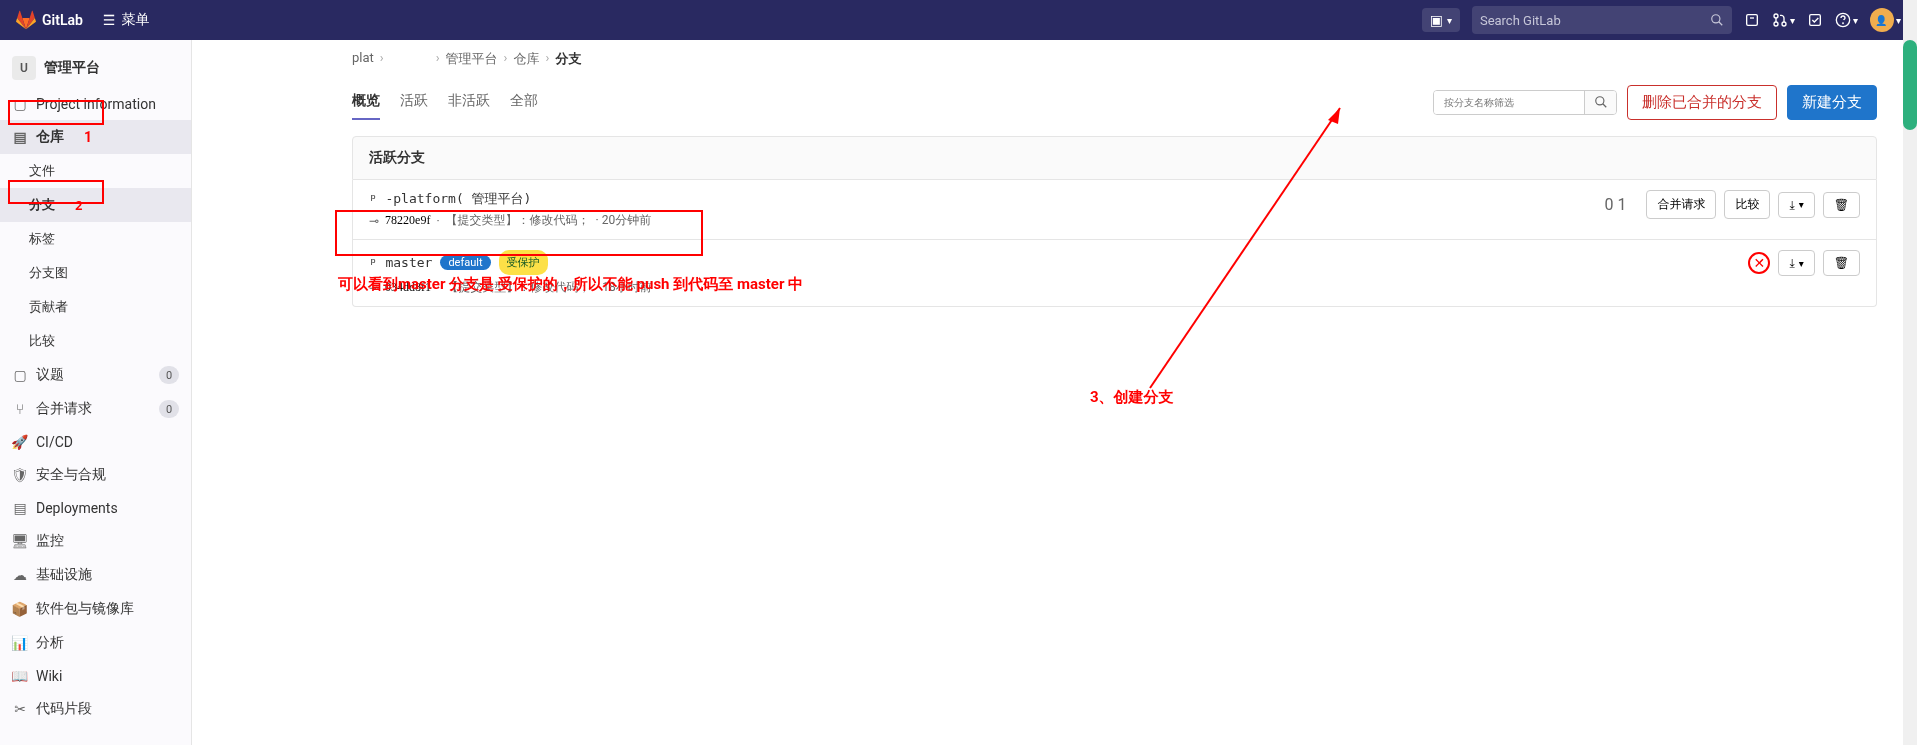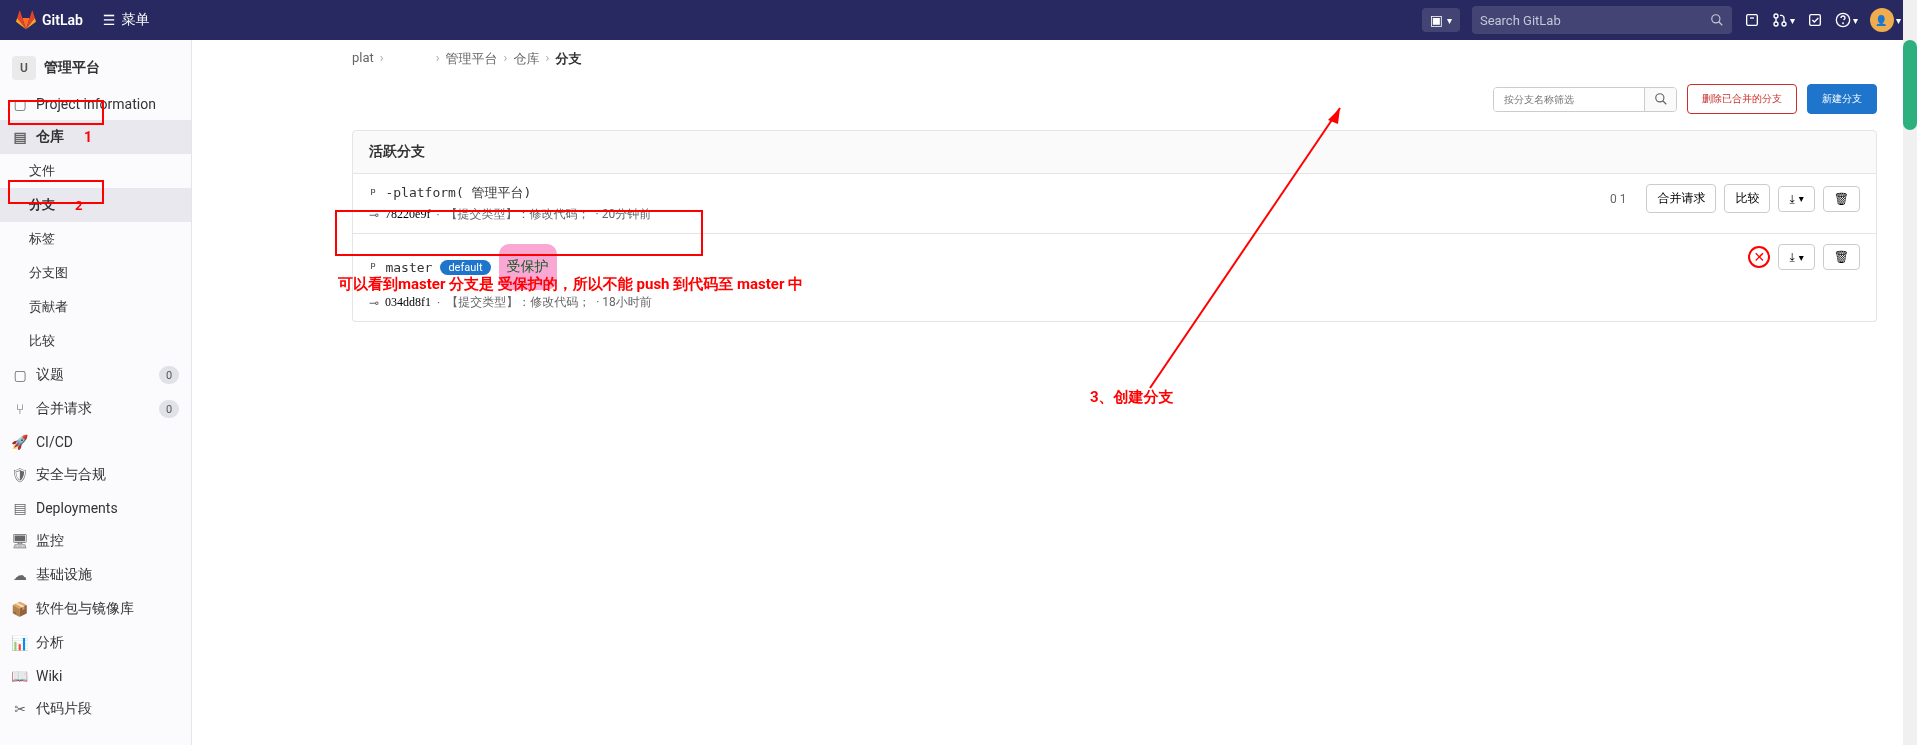--- a/index.html
+++ b/index.html
@@ -42,37 +42,37 @@
     .breadcrumb .cur { color:#333; font-weight:600; }
 
     .page-actions { display:flex; align-items:center; gap:10px; margin-bottom:16px; }
     .tabs { display:flex; gap:20px; font-size:14px; }
     .tab { padding:8px 0; color:#666; cursor:pointer; border-bottom:2px solid transparent; }
     .tab.active { color:#333; font-weight:600; border-bottom-color:#6666c4; }
     .spacer { flex:1; }
     .filter-input { display:flex; border:1px solid #ccc; border-radius:4px; overflow:hidden; }
     .filter-input input { border:none; padding:6px 10px; width:150px; outline:none; font-size:10px; }
     .filter-input .sbtn { border-left:1px solid #ccc; width:32px; display:flex; align-items:center; justify-content:center; cursor:pointer; background:#fafafa; }
-    .btn { padding:7px 14px; border-radius:4px; font-size:10px; cursor:pointer; border:1px solid transparent; }
+    .btn { padding:7px 14px; border-radius:4px; font-size:15px; cursor:pointer; border:1px solid transparent; }
     .btn-danger-outline { color:#c9302c; border-color:#c9302c; background:#fff; }
     .btn-primary { color:#fff; background:#1f75cb; border-color:#1f75cb; }
 
     .section-title { background:#fafafa; border:1px solid #e5e5e5; border-radius:4px 4px 0 0; padding:12px 16px; font-weight:600; }
     .branch-row { border:1px solid #e5e5e5; border-top:none; padding:10px 16px; display:flex; align-items:flex-start; }
     .branch-row:last-child { border-radius:0 0 4px 4px; }
     .branch-meta { display:flex; flex-direction:column; gap:4px; }
     .branch-name-line { display:flex; align-items:center; gap:8px; }
     .branch-name { font-family:monospace; font-size:13px; }
     .badge-default { background:#1f75cb; color:#fff; border-radius:10px; padding:1px 8px; font-size:11px; }
-    .badge-protected { background:#f9a8d4; color:#155724; border-radius:10px; padding:14px 8px; font-size:14px; }
+    .badge-protected { background:#fde047; color:#155724; border-radius:10px; padding:5px 8px; font-size:11px; }
     .commit-line { display:flex; align-items:center; gap:6px; font-size:12px; color:#666; }
     .commit-hash { color:#000000; font-family:Liberation Serif, serif; }
     .row-actions { margin-left:auto; display:flex; align-items:center; gap:8px; }
     .btn-sm { padding:5px 10px; border:1px solid #ccc; border-radius:4px; font-size:12px; background:#fff; cursor:pointer; display:flex; align-items:center; gap:4px; }
-    .stats { color:#666; font-size:12px; margin-right:12px; display:flex; align-items:center; gap:4px; }
+    .stats { color:#666; font-size:16px; margin-right:12px; display:flex; align-items:center; gap:4px; }
     .red-circle { width:22px; height:22px; border:2px solid #ff0000; border-radius:50%; display:flex; align-items:center; justify-content:center; color:#ff0000; font-size:14px; }
 
     
     .red-annot-box { position:absolute; left:335px; top:210px; width:368px; height:46px; border:2px solid #ff0000; pointer-events:none; z-index:5; }
     .red-annot-text { position:absolute; left:338px; top:275px; color:#ff0000; font-weight:700; font-size:15px; }
     .red-annot-3 { position:absolute; left:1090px; top:388px; color:#ff0000; font-weight:700; font-size:15px; }
     .arrow-svg { position:absolute; left:1110px; top:98px; pointer-events:none; z-index:6; }
 
     .scrollbar { position:absolute; right:0; top:0; width:14px; height:100%; background:#f0f0f0; }
     .scroll-thumb { position:absolute; right:0; top:40px; width:14px; height:90px; background:#2db07d; border-radius:7px; }
@@ -241,20 +241,26 @@
       <a style="min-width:40px;"></a>
         <span class="sep">›</span>
       <a>管理平台</a>
         <span class="sep">›</span>
       <a>仓库</a>
         <span class="sep">›</span>
       <span class="cur">分支</span>
     </div>
 
     <div class="page-actions">
+      <div class="tabs">
+        <span class="tab active">概览</span>
+        <span class="tab">活跃</span>
+        <span class="tab">非活跃</span>
+        <span class="tab">全部</span>
+      </div>
       <div class="spacer"></div>
       <div class="filter-input">
         <input placeholder="按分支名称筛选" style="">
         <div class="sbtn">
           <svg width="14" height="14" viewBox="0 0 24 24" fill="none" stroke="#666" stroke-width="2">
               <circle cx="10" cy="10" r="7"></circle>
               <line x1="21" y1="21" x2="15" y2="15"></line>
             </svg>
         </div>
       </div>

